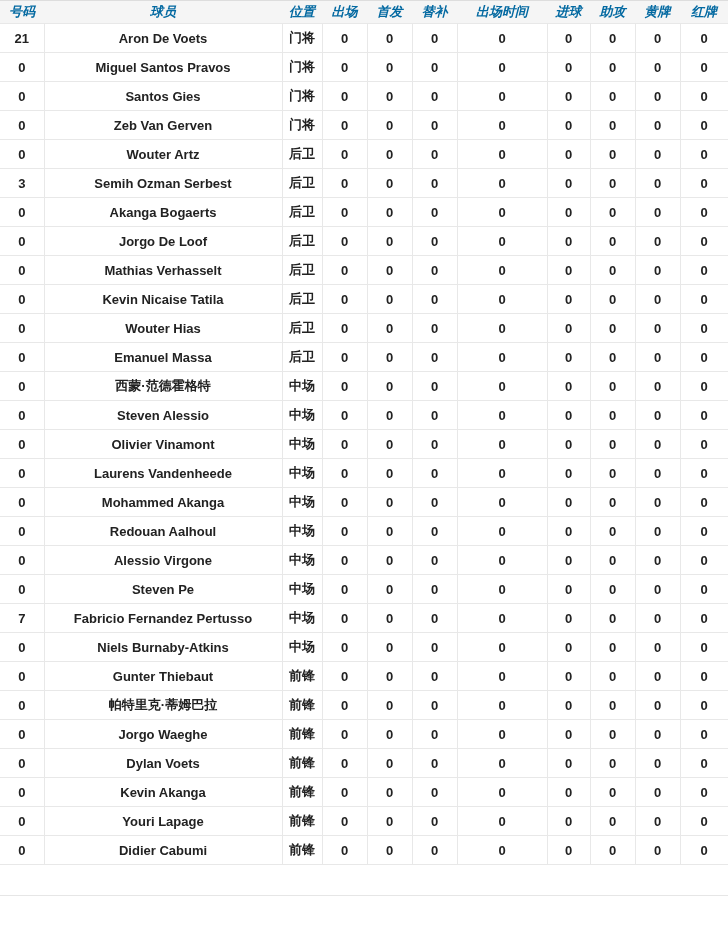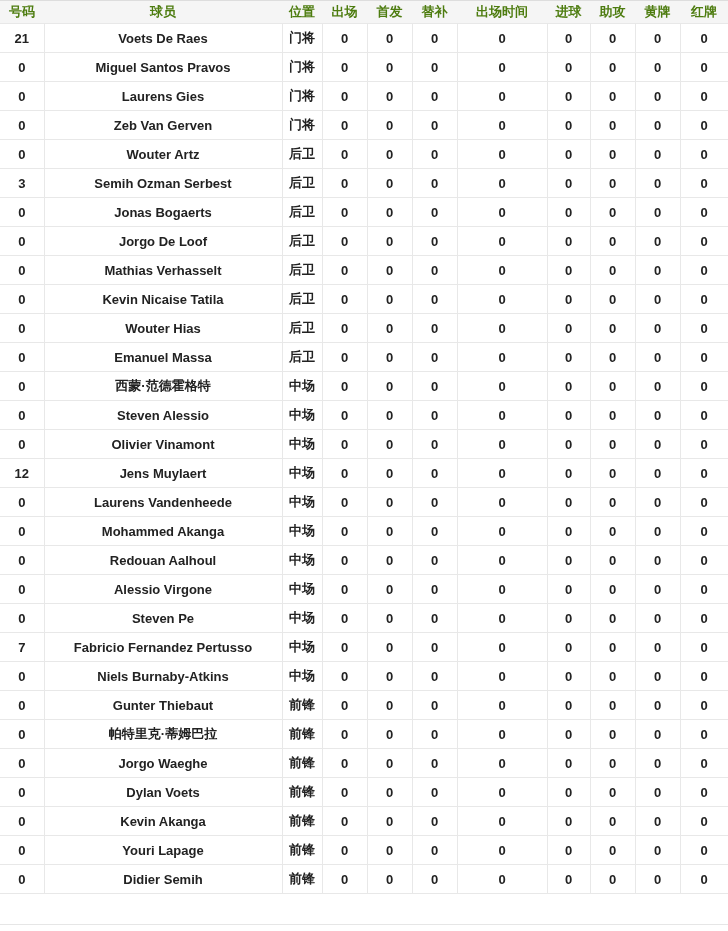--- a/index.html
+++ b/index.html
@@ -17,26 +17,27 @@
   table.stats {
     width: 728px;
     border-collapse: collapse;
     table-layout: fixed;
   }
   table.stats thead th {
     background: #f5f5f5;
     height: 22px;
     font-size: 13px;
     font-weight: bold;
-    color: #4d7c0f;
+    color: #0369a1;
     text-align: center;
     vertical-align: middle;
     padding: 0;
     border-top: 1px solid #dddddd;
     border-bottom: 1px solid #e8e8e8;
+    font-style: italic;
   }
   table.stats tbody td {
     height: 28px;
     font-size: 13px;
     font-weight: bold;
     color: #222222;
     text-align: center;
     vertical-align: middle;
     padding: 0;
     background: #ffffff;
@@ -80,21 +81,21 @@
         <th>出场时间</th>
         <th>进球</th>
         <th>助攻</th>
         <th>黄牌</th>
         <th>红牌</th>
       </tr>
     </thead>
     <tbody>
         <tr>
           <td>21</td>
-          <td>Voets De Raes</td>
+          <td>Aron De Voets</td>
           <td>门将</td>
           <td>0</td>
           <td>0</td>
           <td>0</td>
           <td>0</td>
           <td>0</td>
           <td>0</td>
           <td>0</td>
           <td>0</td>
         </tr>
@@ -106,21 +107,21 @@
           <td>0</td>
           <td>0</td>
           <td>0</td>
           <td>0</td>
           <td>0</td>
           <td>0</td>
           <td>0</td>
         </tr>
         <tr>
           <td>0</td>
-          <td>Laurens Gies</td>
+          <td>Santos Gies</td>
           <td>门将</td>
           <td>0</td>
           <td>0</td>
           <td>0</td>
           <td>0</td>
           <td>0</td>
           <td>0</td>
           <td>0</td>
           <td>0</td>
         </tr>
@@ -158,21 +159,21 @@
           <td>0</td>
           <td>0</td>
           <td>0</td>
           <td>0</td>
           <td>0</td>
           <td>0</td>
           <td>0</td>
         </tr>
         <tr>
           <td>0</td>
-          <td>Jonas Bogaerts</td>
+          <td>Akanga Bogaerts</td>
           <td>后卫</td>
           <td>0</td>
           <td>0</td>
           <td>0</td>
           <td>0</td>
           <td>0</td>
           <td>0</td>
           <td>0</td>
           <td>0</td>
         </tr>
@@ -263,33 +264,20 @@
           <td>0</td>
           <td>0</td>
           <td>0</td>
           <td>0</td>
           <td>0</td>
           <td>0</td>
         </tr>
         <tr>
           <td>0</td>
           <td>Olivier Vinamont</td>
-          <td>中场</td>
-          <td>0</td>
-          <td>0</td>
-          <td>0</td>
-          <td>0</td>
-          <td>0</td>
-          <td>0</td>
-          <td>0</td>
-          <td>0</td>
-        </tr>
-        <tr>
-          <td>12</td>
-          <td>Jens Muylaert</td>
           <td>中场</td>
           <td>0</td>
           <td>0</td>
           <td>0</td>
           <td>0</td>
           <td>0</td>
           <td>0</td>
           <td>0</td>
           <td>0</td>
         </tr>
@@ -457,21 +445,21 @@
           <td>0</td>
           <td>0</td>
           <td>0</td>
           <td>0</td>
           <td>0</td>
           <td>0</td>
           <td>0</td>
         </tr>
         <tr>
           <td>0</td>
-          <td>Didier Semih</td>
+          <td>Didier Cabumi</td>
           <td>前锋</td>
           <td>0</td>
           <td>0</td>
           <td>0</td>
           <td>0</td>
           <td>0</td>
           <td>0</td>
           <td>0</td>
           <td>0</td>
         </tr>

